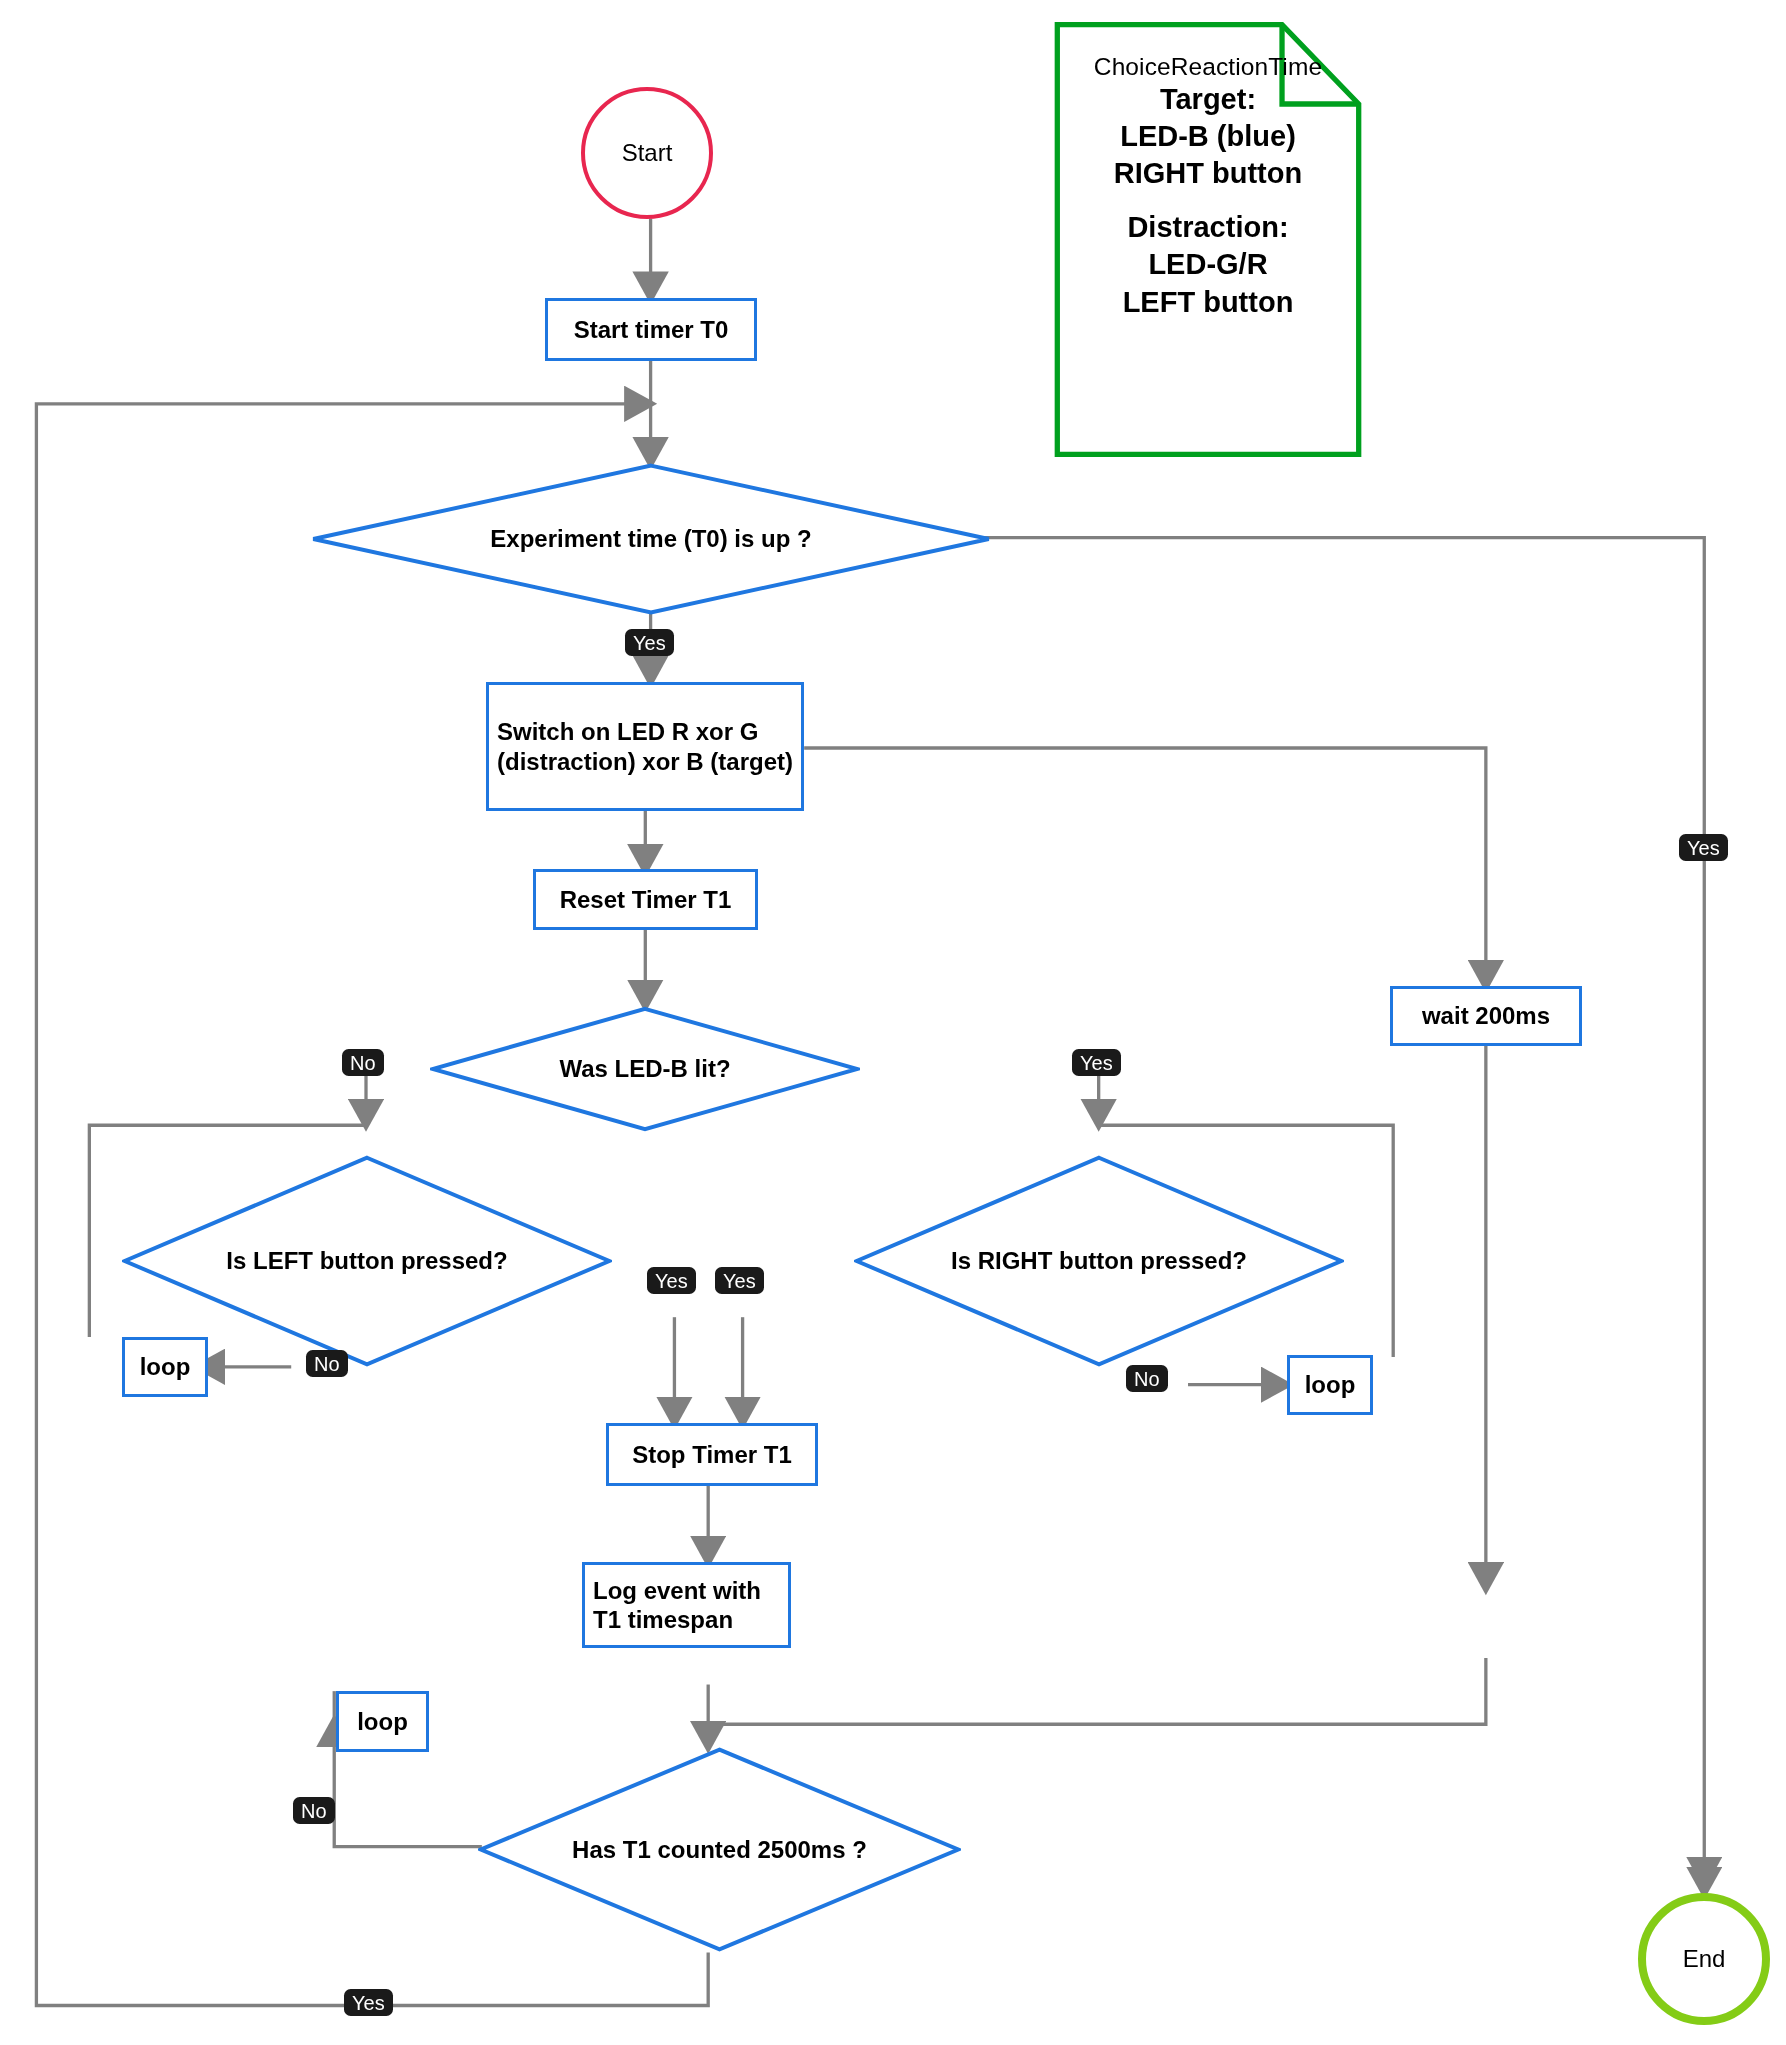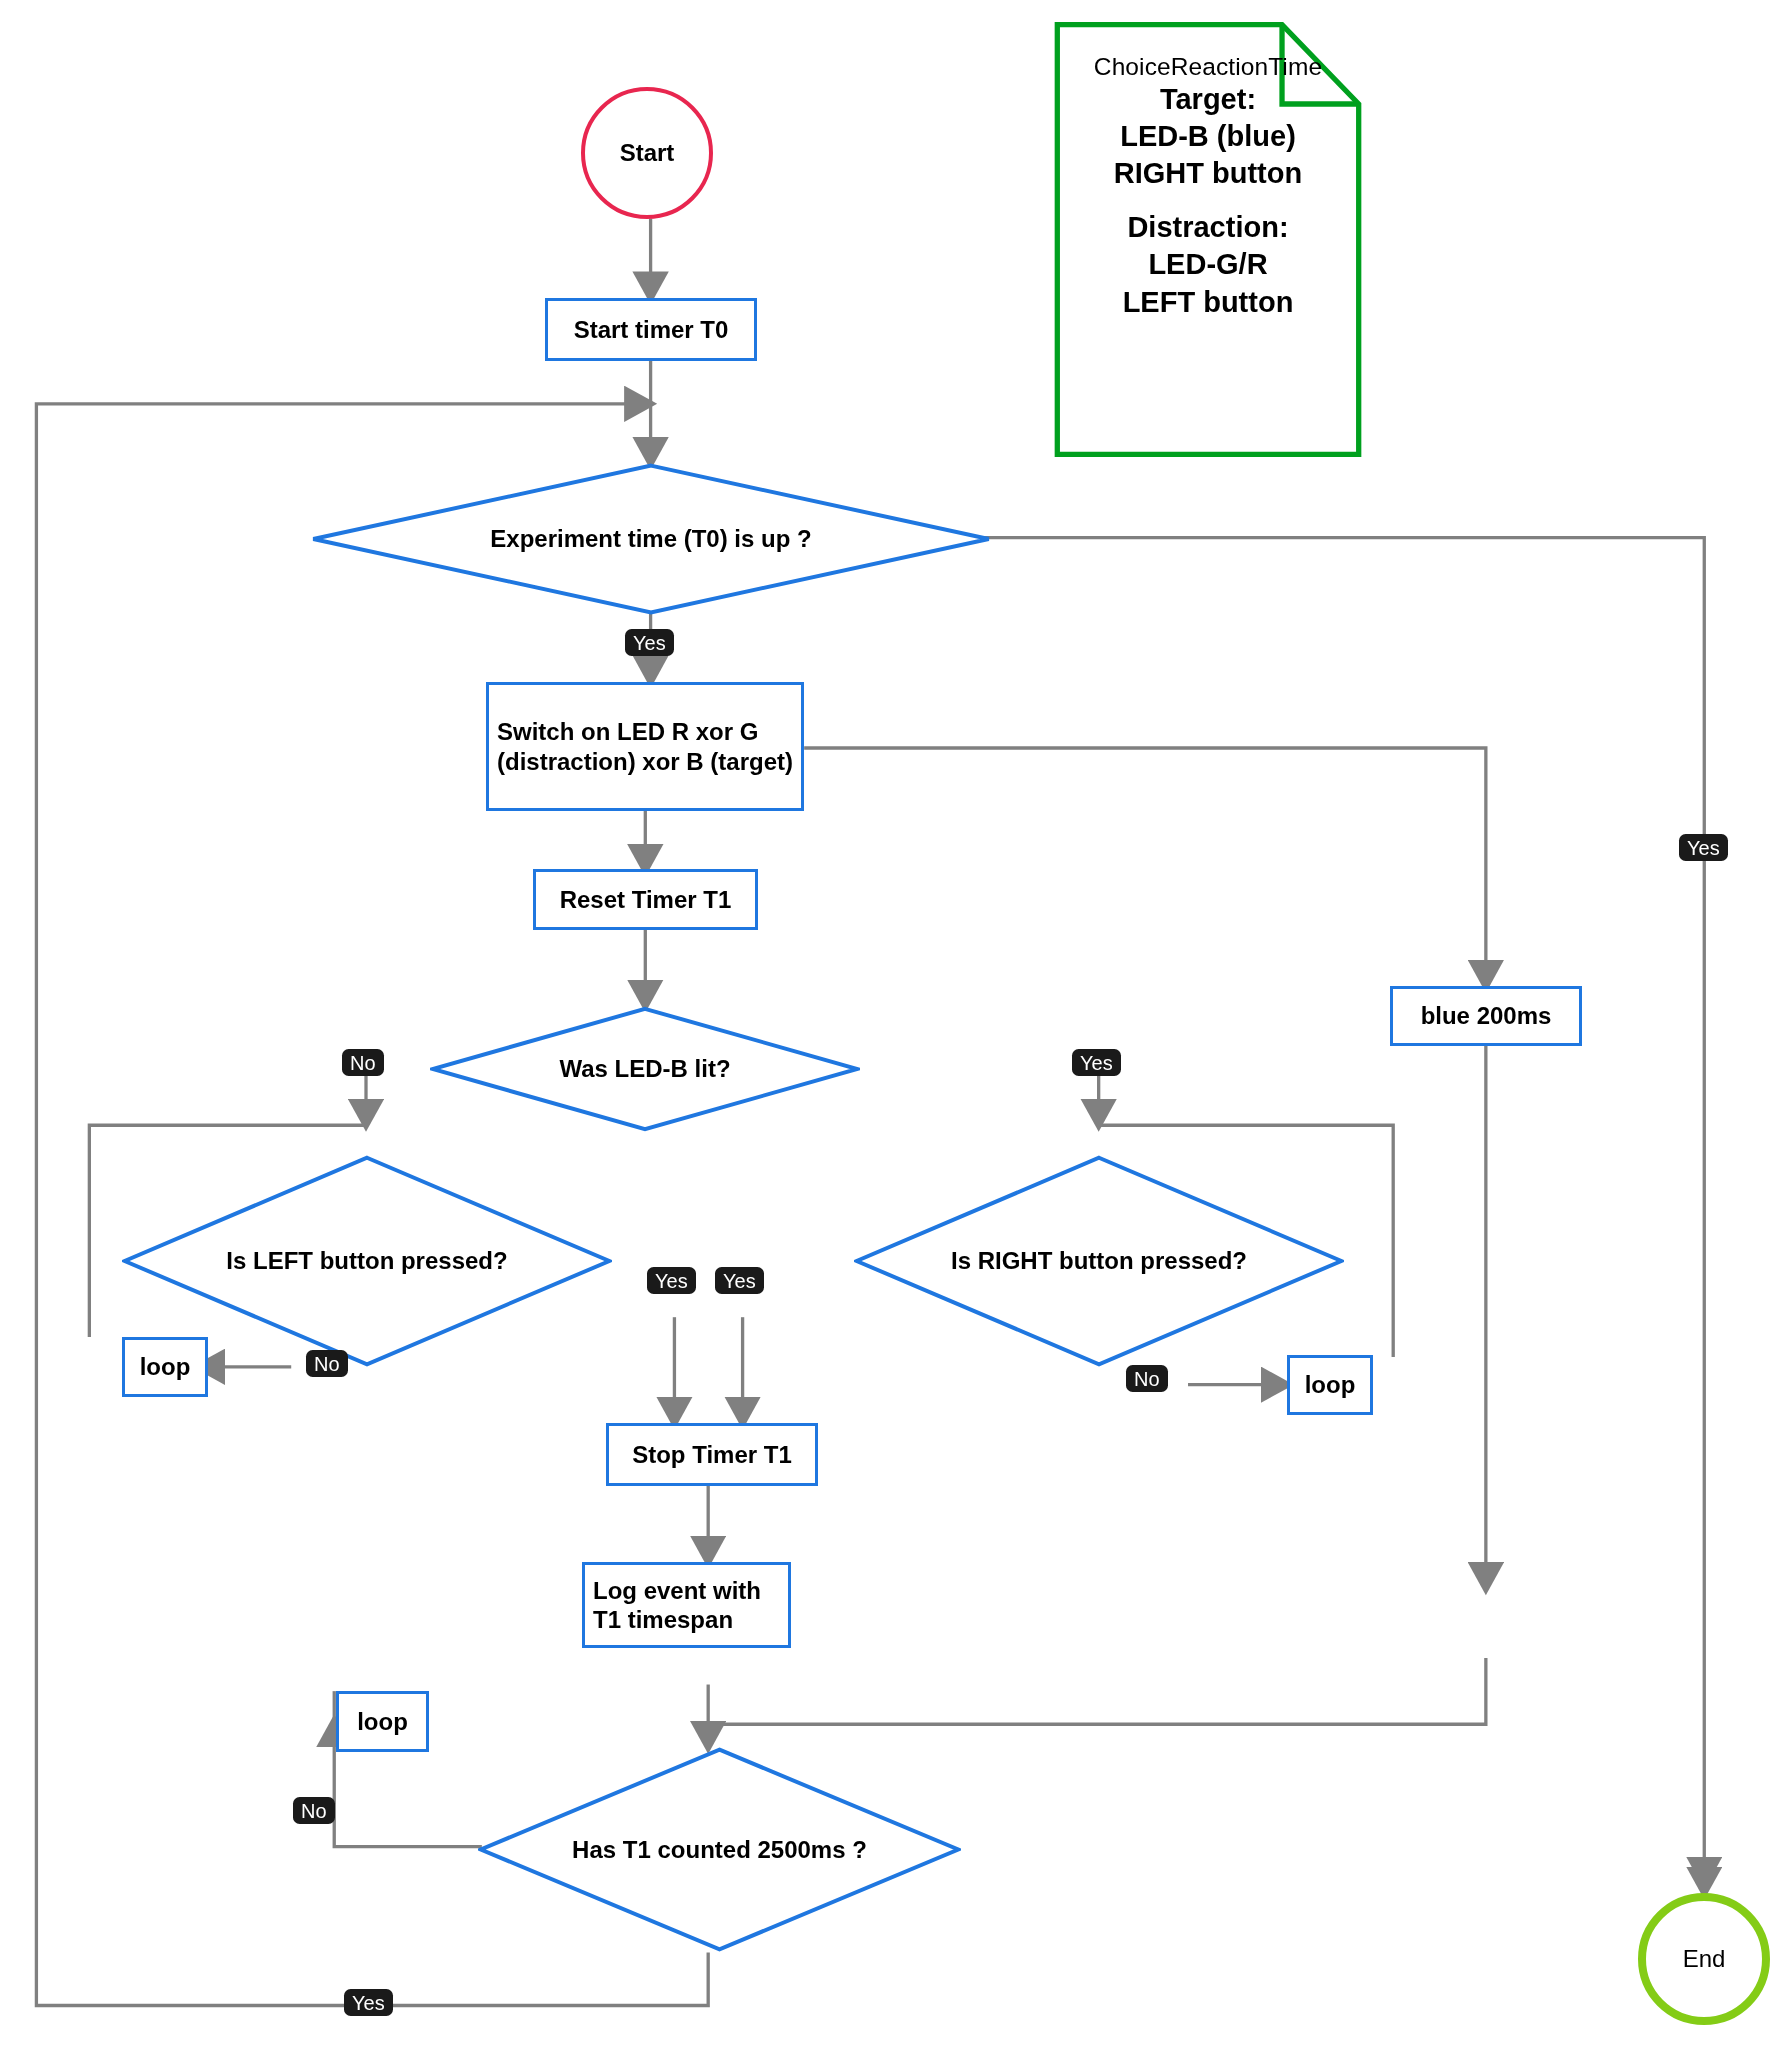--- a/index.html
+++ b/index.html
@@ -50,21 +50,20 @@
   }
   .term {
     border-radius: 50%;
     background: #ffffff;
     color: #000000;
     font-size: 24px;
     font-weight: normal;
   }
   .term.start {
     border: 4px solid #e8264f;
-    font-weight: bold;
   }
   .term.end {
     border: 8px solid #84cc16;
   }
   .diamond-wrap {
     position: absolute;
   }
   .diamond-wrap svg {
     position: absolute;
     left: 0;
@@ -269,21 +268,21 @@
   <div class="diamond-wrap" style="left:478px; top:1747px; width:483px; height:205px;">
     <svg width="483" height="205" viewBox="0 0 730 310">
       <polygon points="365,4 726,155 365,306 4,155" fill="#ffffff" stroke="#1f77e0" stroke-width="6"></polygon>
     </svg>
     <div class="diamond-label" style="padding:0 73px;">Has T1 counted 2500ms ?</div>
   </div>
   <div class="edge-label" style="left:293px; top:1797px;">No</div>
   <div class="edge-label" style="left:344px; top:1989px;">Yes</div>
 
   <div class="node proc center" style="left:1390px; top:986px; width:192px; height:60px;">
-    <span>blue 200ms</span>
+    <span>wait 200ms</span>
   </div>
 
 
   <div class="node term end" style="left:1638px; top:1893px; width:132px; height:132px;">
     <span>End</span>
   </div>
 
   <div class="note" style="left:1054px; top:21px; width:308px; height:437px;">
     <svg width="308" height="437" viewBox="0 0 466 660">
       <path d="M5,5 L345,5 L461,125 L461,655 L5,655 Z" fill="#ffffff" stroke="#00a01e" stroke-width="8"></path>

